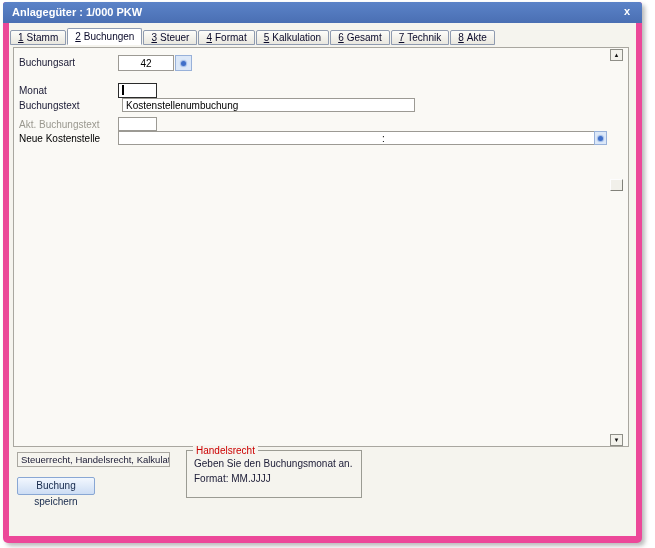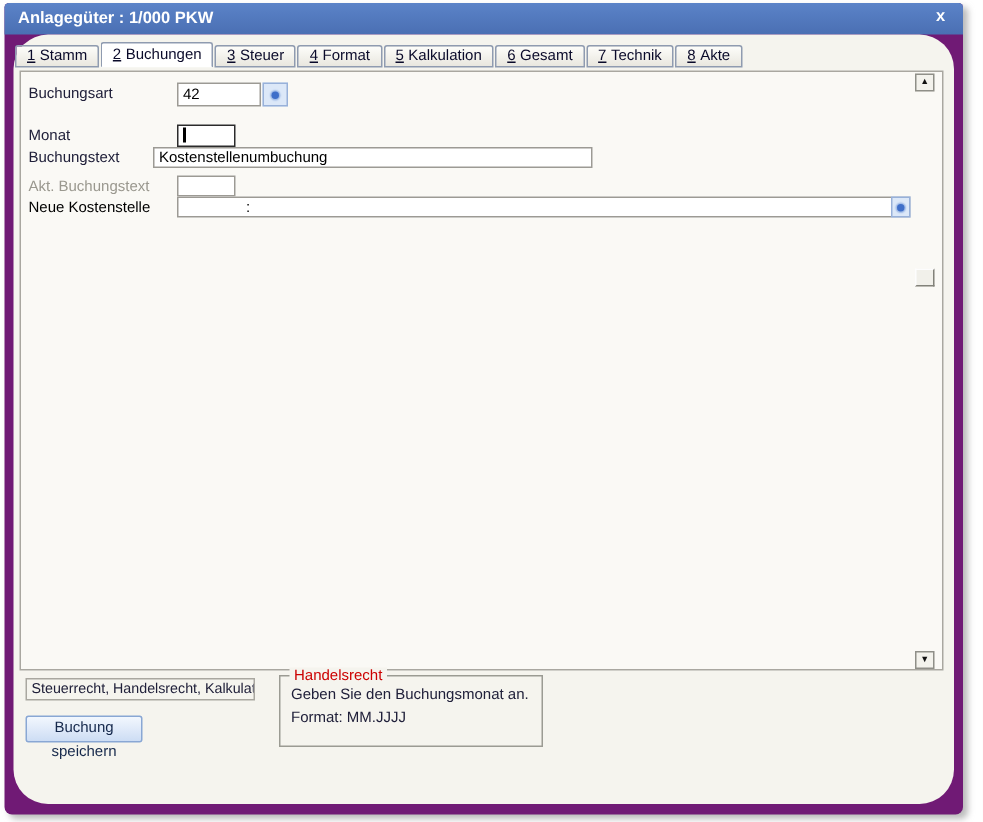--- a/index.html
+++ b/index.html
@@ -1,39 +1,38 @@
 <!DOCTYPE html>
 <html><head>
 <meta charset="utf-8">
 <style>
   * { margin:0; padding:0; box-sizing:border-box; }
   html,body { width:655px; height:548px; background:#ffffff; font-family:"Liberation Sans", sans-serif; }
   body { position:relative; overflow:hidden; }
 
   .window {
     position:absolute; left:3px; top:2px; width:639px; height:541px;
-    background:#701a75; border-radius:3px 3px 5px 5px;
+    background:#ec4899; border-radius:3px 3px 5px 5px;
     box-shadow:3px 3px 4px rgba(150,150,150,0.65);
   }
   .titlebar {
     position:absolute; left:0; top:0; right:0; height:21px;
     background:linear-gradient(#5b83c8, #4a6fb3);
     border-radius:3px 3px 0 0;
     color:#ffffff; font-size:11px; font-weight:bold;
     line-height:21px; padding-left:9px;
   }
   .close-btn {
     position:absolute; right:8px; top:0; width:14px; height:20px;
     color:#ffffff; font-size:11px; font-weight:bold; text-align:center;
     line-height:19px; cursor:default;
   }
   .content {
     position:absolute; left:6px; top:21px; right:6px; bottom:7px;
     background:#f5f4ee;
-    border-radius:23px;
   }
 
   
   .tabstrip { position:absolute; left:1px; top:5px; right:2px; height:17px; display:flex; align-items:flex-end; }
   .tab {
     height:15px; line-height:14px; font-size:10px; color:#0a0a2a;
     padding:0 7px; margin-right:1px;
     background:linear-gradient(#fdfdfa, #e9e7df);
     border:1px solid #8f9bb0; border-bottom:1px solid #8f9bb0;
     border-radius:2px 2px 0 0; white-space:nowrap; cursor:default;
@@ -55,21 +54,21 @@
   .textbox, .combo-field {
     position:absolute; background:#ffffff; border:1px solid #9c9a94;
     font-size:10px; color:#000; padding:1px 3px;
     font-family:"Liberation Sans", sans-serif;
   }
   input.textbox { outline:none; }
   .focus-wrap { position:absolute; }
   .focus-wrap .textbox { left:0; top:0; width:100%; height:100%; border:1px solid #2b2b2b; }
   .caret { position:absolute; left:4px; top:2px; width:2px; height:10px; background:#000; }
 
-  .combo-field { display:flex; align-items:center; }
+  .combo-field { display:flex; align-items:center;justify-content:center; }
   .combo-value { font-size:10px; color:#000; }
   .indent42 { padding-left:42px; }
 
   .drop-btn {
     position:absolute; background:#dce8f8; border:1px solid #98b1d9;
     display:flex; align-items:center; justify-content:center; cursor:default;
   }
   .drop-dot { width:5px; height:5px; border-radius:50%; background:#3f6fc9; box-shadow:0 0 1px 1px #9cb8e6; }
 
   
@@ -145,21 +144,21 @@
         <span class="drop-dot"></span>
       </div>
 
       <div class="flabel" style="top:37px;">Monat</div>
       <div class="focus-wrap" style="left:104px; top:35px; width:39px; height:15px;">
         <input class="textbox" type="text" value="" style="">
         <div class="caret"></div>
       </div>
 
       <div class="flabel" style="top:52px;">Buchungstext</div>
-      <input class="textbox" type="text" style="left: 88px; top: 50px; width: 293px; height: 14px;" value="Kostenstellenumbuchung">
+      <input class="textbox" type="text" style="left: 108px; top: 50px; width: 293px; height: 14px;" value="Kostenstellenumbuchung">
 
       <div class="flabel disabled" style="top:71px;">Akt. Buchungstext</div>
       <input class="textbox" type="text" style="left: 104px; top: 69px; width: 39px; height: 14px;" value="">
 
       <div class="flabel" style="top:85px; color:#000;">Neue Kostenstelle</div>
       <div class="combo-field" style="left:104px; top:83px; width:489px; height:14px;">
         <span class="combo-value indent42">:</span>
       </div>
       <div class="drop-btn" style="left:580px; top:83px; width:13px; height:14px;">
         <span class="drop-dot"></span>

